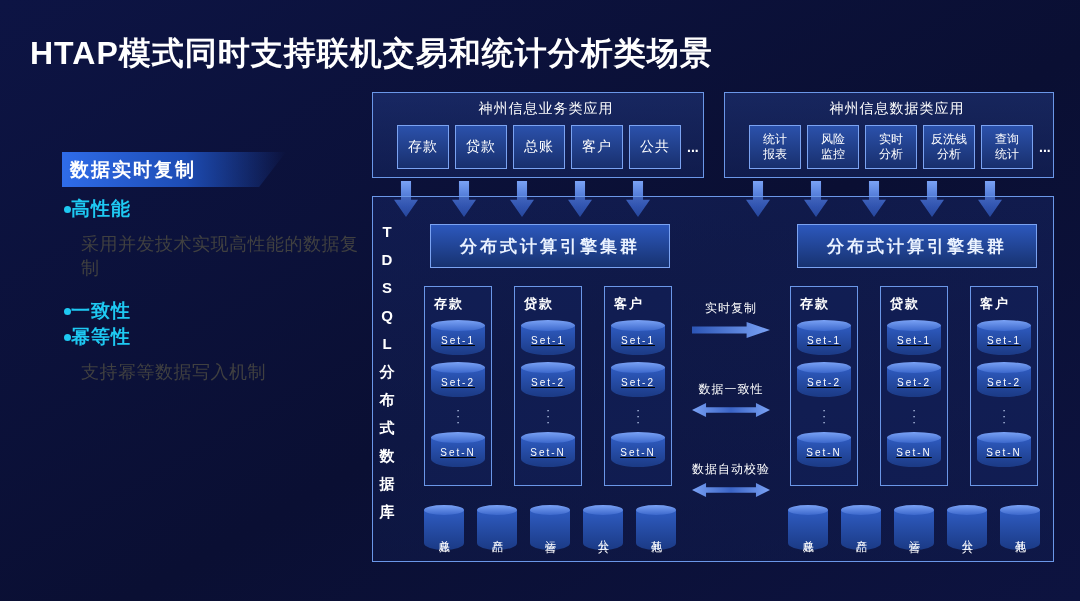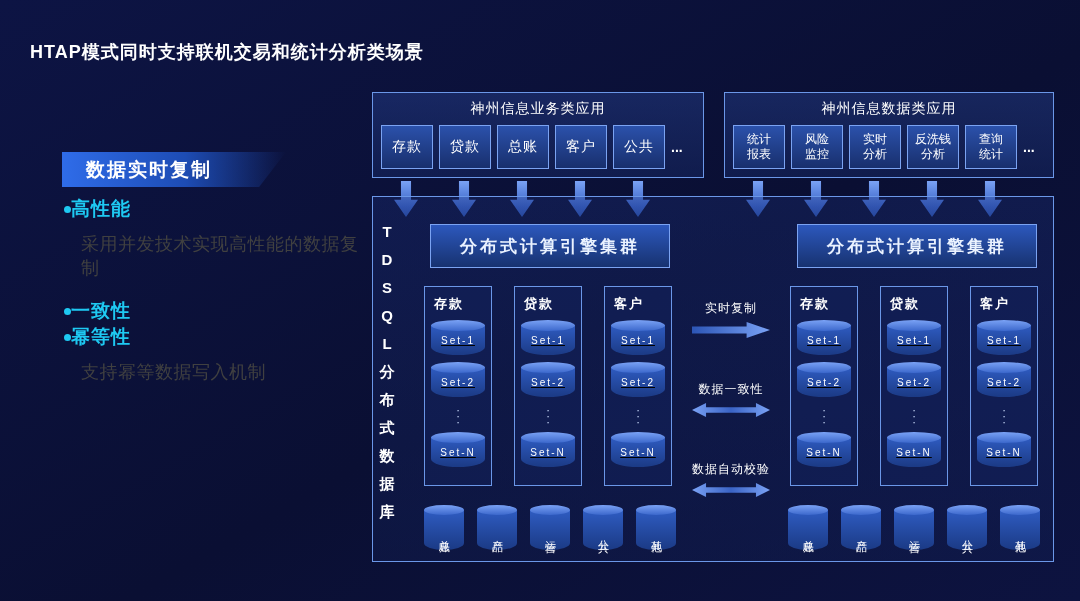--- a/index.html
+++ b/index.html
@@ -2,40 +2,41 @@
 <html><head>
 <meta charset="utf-8">
 <style>
   html,body { margin:0; padding:0; }
   body {
     width:1080px; height:601px; position:relative; overflow:hidden;
     background: linear-gradient(150deg, #0d1444 0%, #0a0f33 55%, #0d1340 100%);
     font-family: "Liberation Sans", "DejaVu Sans", sans-serif;
   }
   .title {
-    position:absolute; left:30px; top:40px; margin:0;
-    font-size:18px; font-weight:bold; color:#ffffff; letter-spacing:1px;
+    position:absolute; left:30px; top:32px; margin:0;
+    font-size:32px; font-weight:bold; color:#ffffff; letter-spacing:1px;
   }
   
   .badge {
     position:absolute; left:62px; top:152px; width:224px; height:35px;
-    display:flex; align-items:center; padding-left:24px; box-sizing:border-box;
+    display:flex; align-items:center; padding-left:8px; box-sizing:border-box;
     background: linear-gradient(90deg, #2f6ce9 0%, #1d4cb4 55%, rgba(25,70,180,0) 100%);
     clip-path: polygon(0 0, 100% 0, 88% 100%, 0 100%);
     font-size:19px; font-weight:bold; color:#ffffff; letter-spacing:2px;
   }
   .bullets { position:absolute; left:64px; top:196px; width:300px; }
   .bullet-head { display:flex; align-items:center; color:#1ec9f2; font-size:19px; font-weight:bold; letter-spacing:1px; }
   .dot-icon { width:7px; height:7px; border-radius:50%; background:#1ec9f2; flex:0 0 auto; }
   .bullet-desc { margin:10px 0 18px 17px; color:#404040; font-size:18px; letter-spacing:0.5px; }
   
   .apps-panel {
     position:absolute; top:92px; height:86px; box-sizing:border-box;
     border:1px solid #6b97e8;
     background: linear-gradient(180deg, rgba(47,80,170,0.35), rgba(22,40,100,0.5));
+    padding-left: 16px;
   }
   .business { left:372px; width:332px; }
   .dataapps { left:724px; width:330px; }
   .apps-title { text-align:center; color:#ffffff; font-size:14px; margin-top:7px; letter-spacing:1px; }
   .apps-row { display:flex; align-items:center; gap:6px; padding:7px 4px 0 8px; }
   .app-item {
     width:52px; height:44px; box-sizing:border-box; flex:0 0 auto;
     border:1px solid #7ba3f2; background: linear-gradient(180deg, #2b51ab, #182f6d);
     color:#ffffff; display:flex; align-items:center; justify-content:center;
     text-align:center; font-size:14px; letter-spacing:1px;

